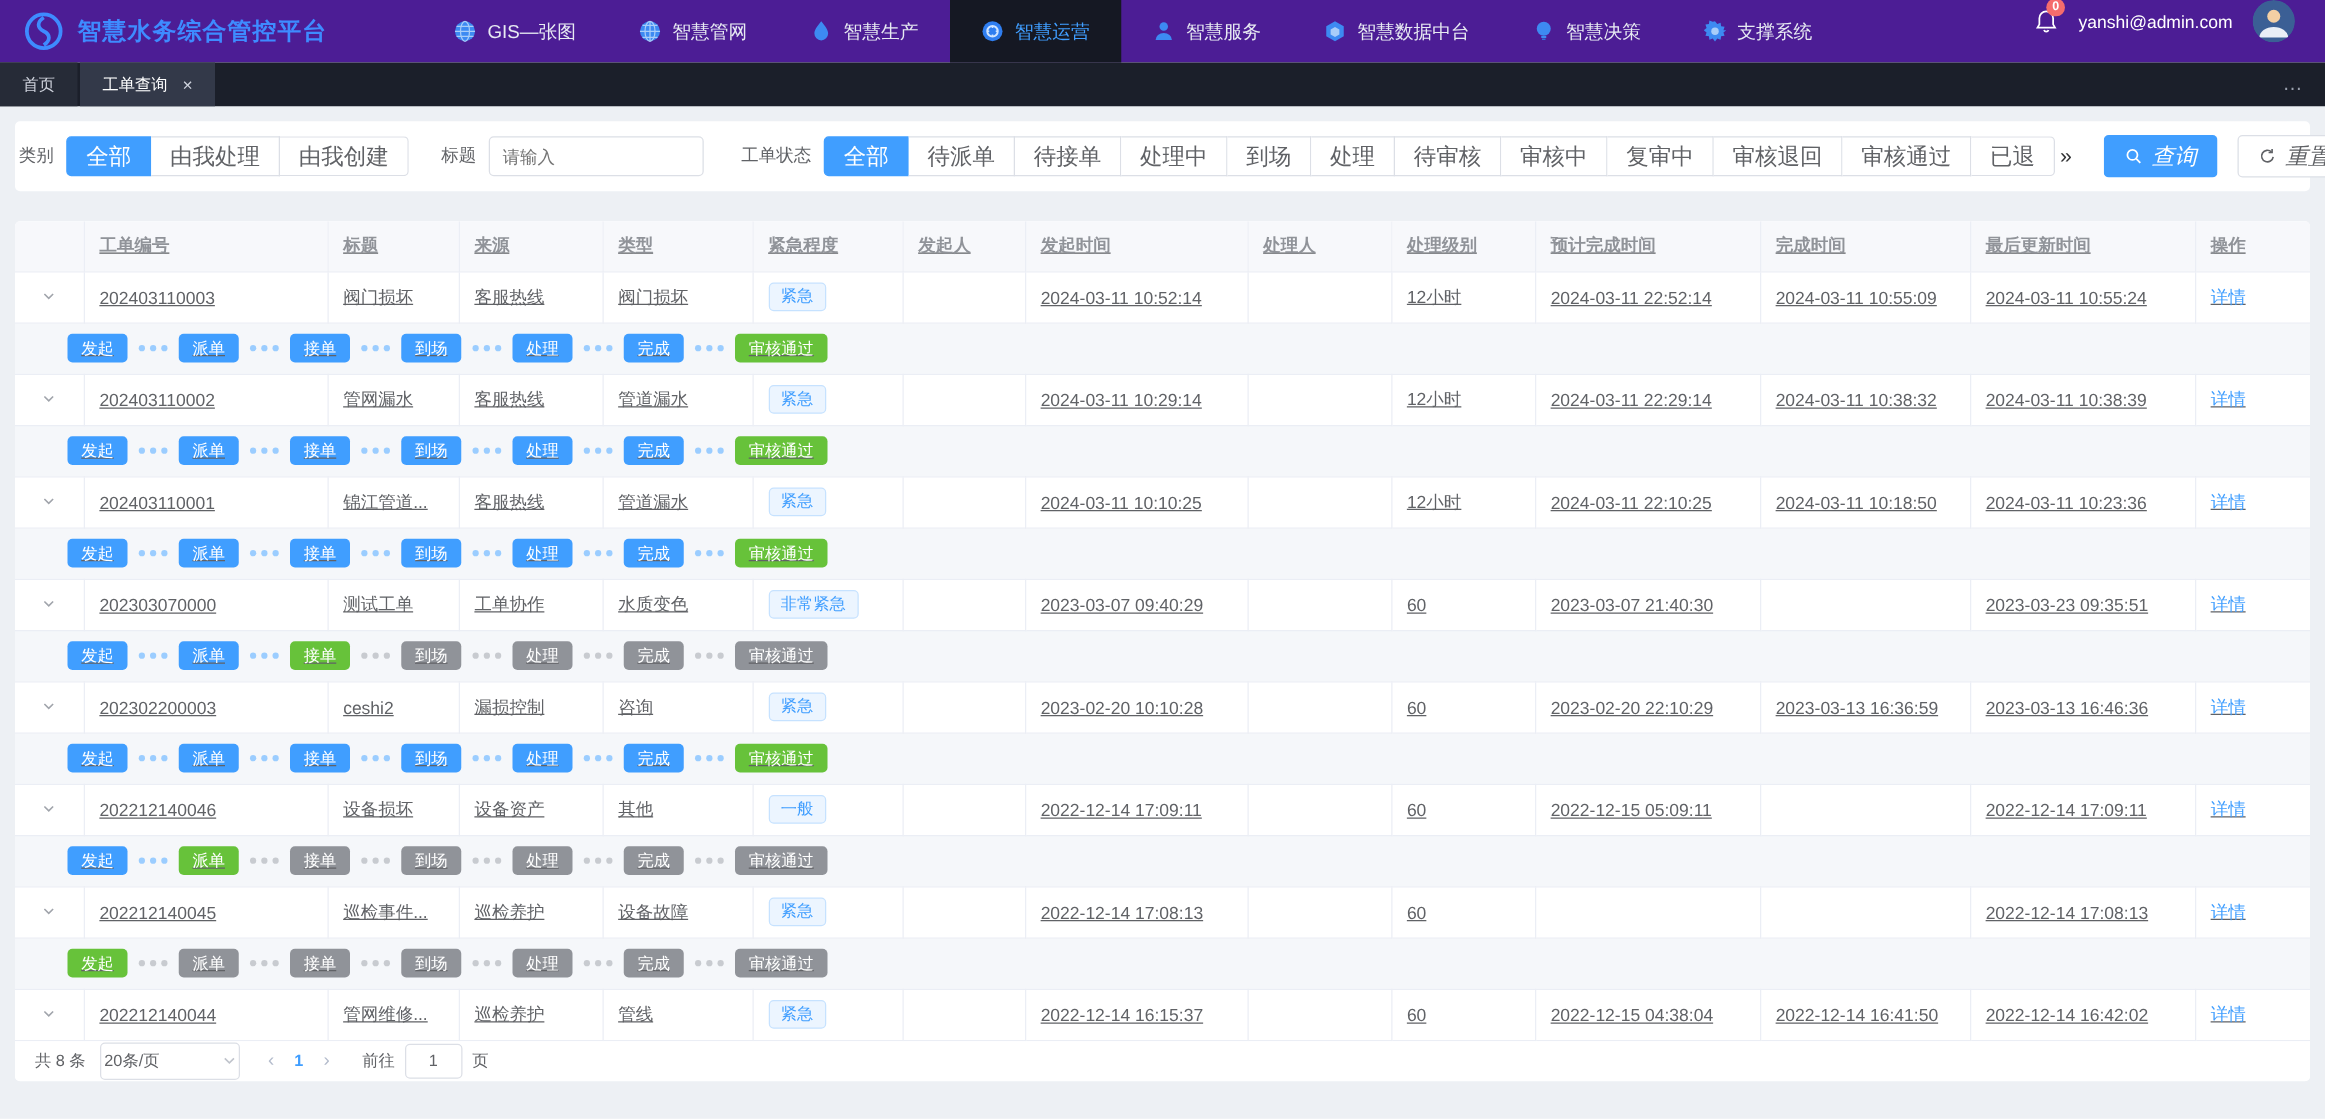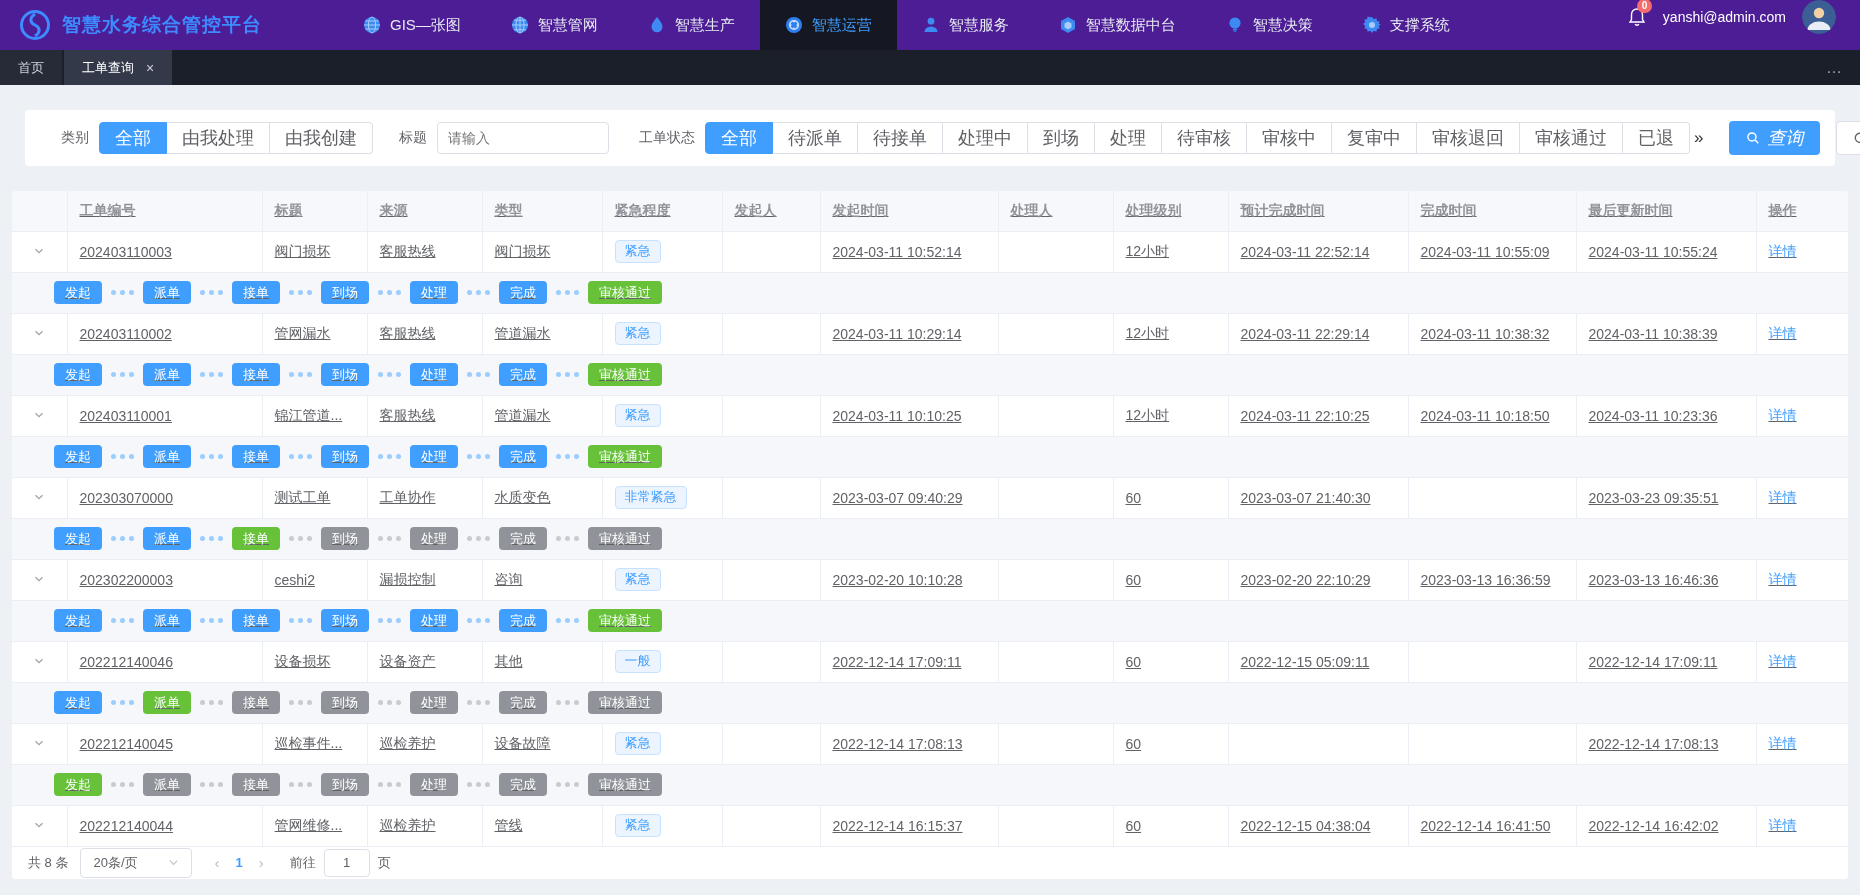--- a/index.html
+++ b/index.html
@@ -22,21 +22,21 @@
   .avatar { width:34px; height:34px; border-radius:50%; overflow:hidden; display:inline-flex; }
 
   
   .tabbar { height:35px; background:#1b1f2a; display:flex; align-items:stretch; }
   .tab { display:flex; align-items:center; gap:12px; padding:0 18px; background:#262b37; color:#cfd3dd; font-size:13px; margin-right:2px; cursor:pointer; }
   .tab.active { background:#333949; color:#ffffff; }
   .tab-close { font-size:14px; line-height:1; color:#cfd3dd; cursor:pointer; }
   .tab-more { margin-left:auto; align-self:center; color:#9aa0ad; font-size:16px; letter-spacing:2px; padding-right:16px; cursor:pointer; }
 
   
-  .filter-card { margin:25px; background:#fff; border-radius:4px; height:56px; display:flex; align-items:center; padding:0 36px; }
+  .filter-card { margin:12px; background:#fff; border-radius:4px; height:56px; display:flex; align-items:center; padding:0 3px; }
   .filter-label { color:#606266; font-size:14px; margin-right:10px; white-space:nowrap; }
   .btn-group { display:flex; }
   .btn-group button { height:32px; padding:0 15px; background:#fff; border:1px solid #dcdfe6; border-left-width:0; color:#606266; font-size:18px; cursor:pointer; white-space:nowrap; }
   .btn-group button:first-child { border-left-width:1px; border-radius:4px 0 0 4px; }
   .btn-group button:last-child { border-radius:0 4px 4px 0; }
   .btn-group button.active { background:#409eff; border-color:#409eff; color:#fff; }
   .lbl-title { margin-left:26px; }
   .text-input { height:32px; width:172px; border:1px solid #dcdfe6; border-radius:4px; padding:0 10px; font-size:14px; color:#606266; outline:none; }
   .lbl-status { margin-left:30px; }
   .more-chevron { color:#303133; font-size:17px; margin-left:4px; cursor:pointer; }
@@ -62,21 +62,21 @@
   .step.gray  { background:#909399; }
   .dots { display:flex; gap:4px; }
   .dot { width:5px; height:5px; border-radius:50%; }
   .dots.blue .dot { background:#9bcdff; }
   .dots.gray .dot { background:#c8cbd0; }
   .tag { display:inline-block; padding:2px 9px; font-size:13px; color:#409eff; background:#ecf5ff; border:1px solid #c6e2ff; border-radius:4px; line-height:1.3; }
   .link { color:#409eff; cursor:pointer; }
 
   
   .pagination { display:flex; align-items:center; height:32px; padding:0 16px; gap:12px; color:#606266; font-size:13px; background:#fff; }
-  .page-select { width:112px; height:30px; border:1px solid #dcdfe6; border-radius:4px; display:flex; align-items:center; justify-content:space-between; padding:0 12px; color:#606266; cursor:pointer; }
+  .page-select { width:112px; height:30px; border:1px solid #dcdfe6; border-radius:4px; display:flex; align-items:center; justify-content:space-between; padding:0 2px; color:#606266; cursor:pointer; }
   .pager { display:flex; align-items:center; gap:16px; margin-left:10px; }
   .pager-arrow { color:#b4bccc; font-size:15px; cursor:pointer; }
   .page-num { color:#409eff; font-weight:bold; font-size:13px; cursor:pointer; }
   .goto-wrap { display:flex; align-items:center; gap:8px; margin-left:14px; }
   .goto-input { width:46px; height:28px; border:1px solid #dcdfe6; border-radius:4px; text-align:center; font-size:13px; color:#606266; outline:none; }
 </style>
 </head>
 <body>
 
 <header class="topnav">

